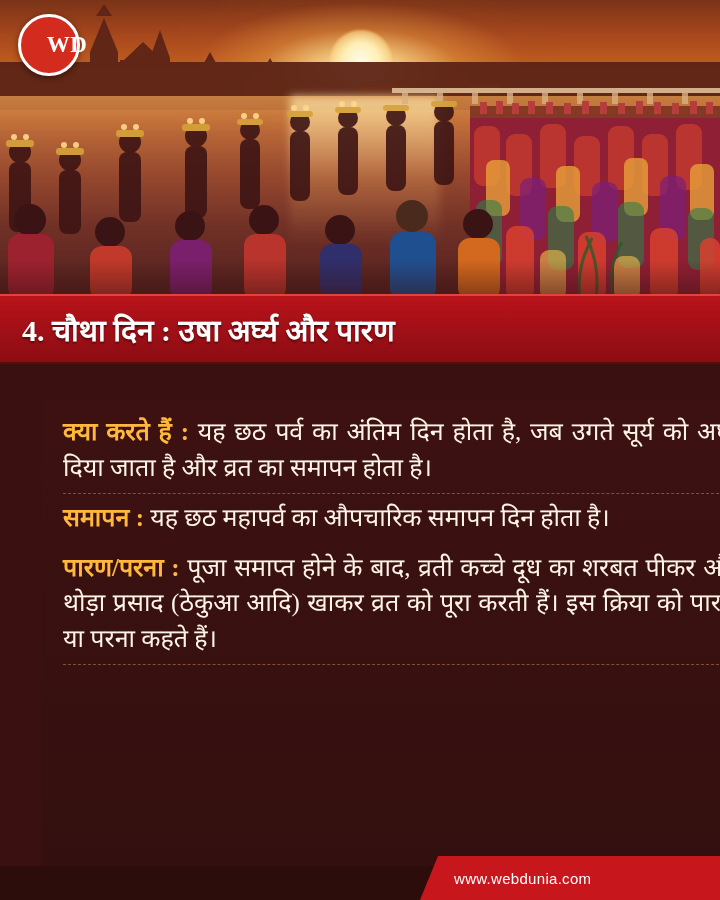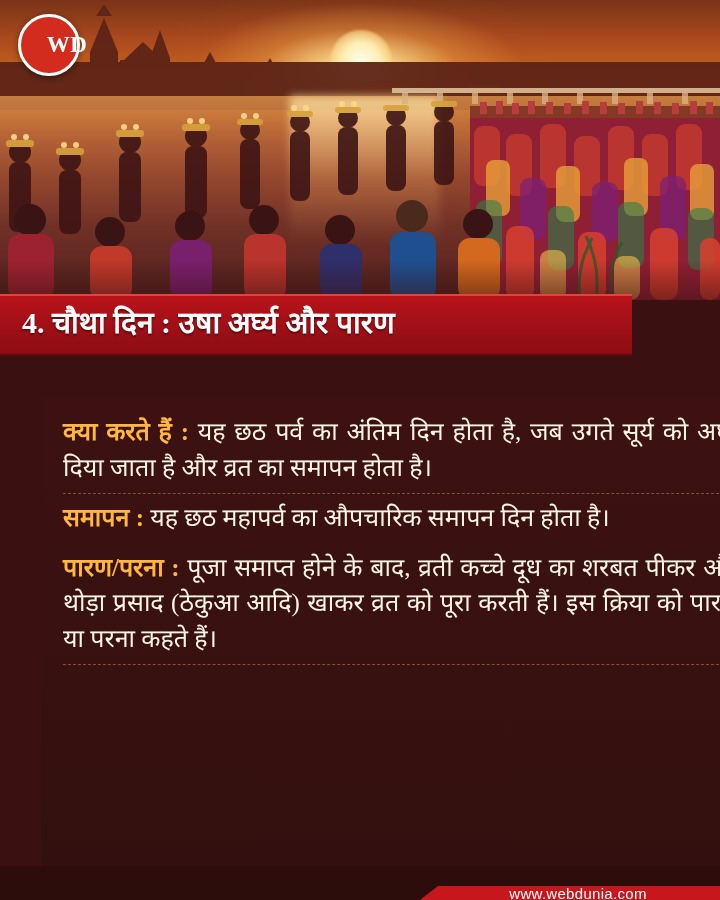--- a/index.html
+++ b/index.html
@@ -79,22 +79,22 @@
   .logo span {
     color: #ffffff; font-weight: bold; font-size: 23px;
     letter-spacing: 0.5px;
     font-family: "Liberation Serif", serif;
     margin-left: 36px;
   }
 
   
   .title-band {
     position: absolute; top: 294px; left: 0;
-    width: 632px;
-    padding: 8px 22px 12px 22px;
+    width: 720px;
+    padding: 16px 22px 12px 22px;
     background: linear-gradient(to bottom, #b9131a 0%, #9d0f16 60%, #8d0c13 100%);
     border-top: 2px solid #e0443c;
     border-bottom: 2px solid #5c0a0c;
   }
   .title-band .t {
     color: #ffffff;
     font-family: "Liberation Serif", serif;
     font-weight: bold;
     font-size: 30px;
     line-height: 1.28;
@@ -125,23 +125,23 @@
   }
 
   
   .footer {
     position: absolute; bottom: 0; left: 0;
     width: 720px; height: 34px;
     background: #2d0c0c;
   }
   .footer-bar {
     position: absolute; right: 0; bottom: 0;
-    height: 14px; min-width: 300px;
+    height: 44px; min-width: 300px;
     background: #c8161d;
-    display: flex; align-items: center; justify-content: center;
+    display: flex; align-items: center; 
     padding: 0 18px 0 34px;
     clip-path: polygon(18px 0, 100% 0, 100% 100%, 0 100%);
   }
   .footer-bar span {
     color: #ffffff; font-size: 15px; letter-spacing: 0.3px;
     font-family: "Liberation Sans", sans-serif;
   }
 </style>
 </head>
 <body>

